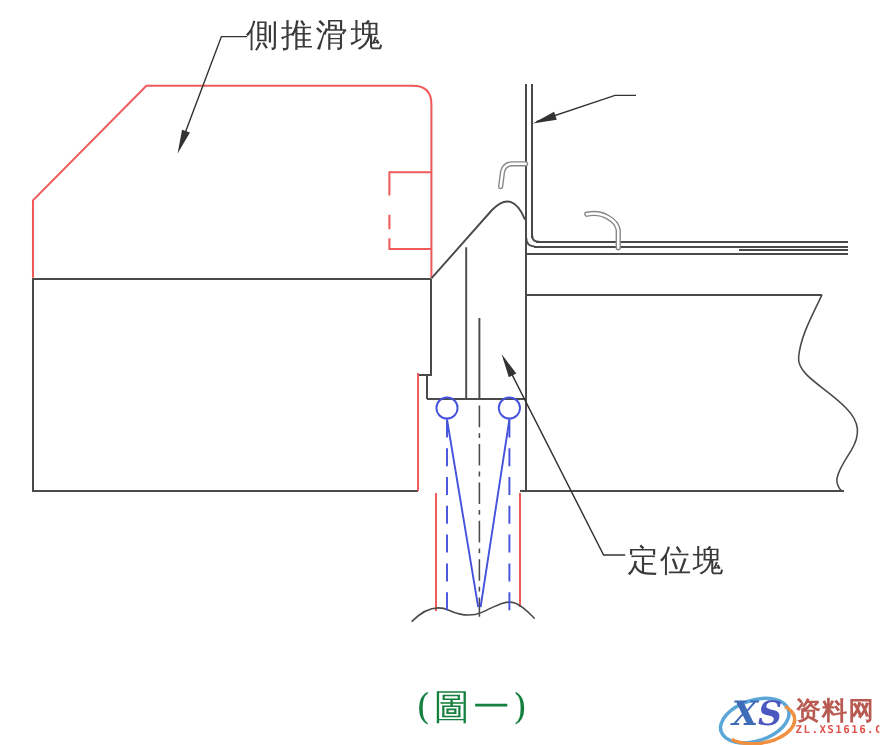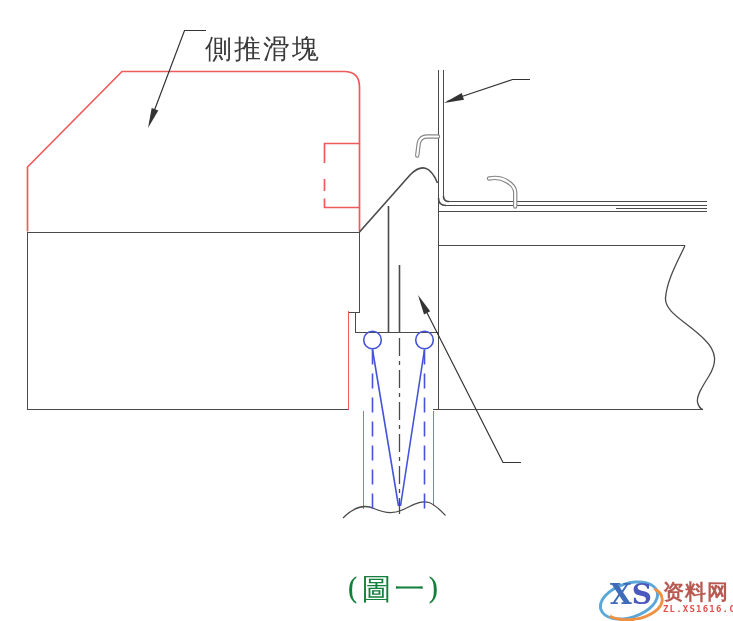--- a/index.html
+++ b/index.html
@@ -11,34 +11,34 @@
   .ln-red{stroke:var(--outline-red,#ef5b5b);fill:none;stroke-width:1.7;}
   .ln-blk{stroke:var(--outline-black,#4a4a4a);fill:none;stroke-width:1.6;}
   .ln-thin{stroke:var(--outline-black,#4a4a4a);fill:none;stroke-width:1.3;}
   .ln-blu{stroke:var(--screw-blue,#4553dc);fill:none;stroke-width:1.6;}
   .ln-lead{stroke:var(--leader-black,#333);fill:none;stroke-width:1.2;}
   .arrowhead{fill:var(--leader-black,#222);stroke:none;}
   .hook-outer{stroke:#878787;fill:none;stroke-width:4.4;stroke-linecap:round;stroke-linejoin:round;}
   .hook-inner{stroke:#ffffff;fill:none;stroke-width:2.1;stroke-linecap:round;stroke-linejoin:round;}
   .crisp{shape-rendering:crispEdges;}
 
-  .diagram-label{position:absolute;color:var(--label-text,#3a3a3a);white-space:nowrap;margin-top:20px;}
+  .diagram-label{position:absolute;color:var(--label-text,#3a3a3a);white-space:nowrap;}
   .lbl-slider{left:205px;top:11px;font-size:27px;letter-spacing:2px;}
   .lbl-material{left:532px;top:65px;font-size:26px;letter-spacing:1px;}
   .lbl-locator{left:523px;top:450px;font-size:26px;letter-spacing:1px;}
   .caption{position:absolute;left:0;top:569px;width:733px;text-align:center;
            font-size:30px;color:#15803d;letter-spacing:3px;font-family:"DejaVu Serif","Liberation Serif",serif;margin-left:28px;}
 
   
   .watermark{position:absolute;left:597px;top:575px;width:134px;height:46px;}
   .wm-ellipse{position:absolute;border-radius:50%;}
   .wm-ellipse.blue{left:1px;top:7px;width:56px;height:31px;border:3px solid var(--ellipse-blue,#5aa7d8);transform:rotate(-18deg);}
   .wm-ellipse.orange{left:3px;top:9px;width:58px;height:31px;border:3px solid transparent;
       border-bottom-color:var(--ellipse-orange,#f09040);border-right-color:var(--ellipse-orange,#f09040);transform:rotate(-8deg);}
-  .wm-xs{position:absolute;left:13px;top:3px;font-size:28px;font-weight:bold;
+  .wm-xs{position:absolute;left:13px;top:3px;font-size:28px;font-style:italic;font-weight:bold;
       font-family:"DejaVu Serif","Liberation Serif",serif;}
   .wm-xs .x{color:var(--logo-x,#3e6cb8);}
   .wm-xs .s{color:var(--logo-s,#4a58c0);}
   .wm-right{position:absolute;left:66px;top:5px;}
   .wm-name{font-size:21px;font-weight:bold;color:var(--site-name-red,#b85a52);letter-spacing:1px;line-height:24px;}
   .wm-url{font-size:9px;font-weight:bold;color:var(--site-url-red,#e0514a);letter-spacing:1.2px;
       font-family:"DejaVu Sans Mono","Liberation Mono",monospace;}
 </style>
 </head>
 <body>
@@ -109,20 +109,21 @@
       <path class="ln-lead" d="M530,79.5 H512.5 L447,101.5"></path>
       <polygon class="arrowhead" points="444,103 461.7,93.1 464,99.7"></polygon>
     </g>
     <g>
       <path class="ln-lead" d="M521,462.5 H503 L420,299"></path>
       <polygon class="arrowhead" points="418,295 430.2,311.2 424,314.4"></polygon>
     </g>
   </svg>
 
   <div class="diagram-label lbl-slider">側推滑塊</div>
+  <div class="diagram-label lbl-locator">定位塊</div>
   <div class="caption">(圖一)</div>
 
   <div class="watermark">
     <div class="wm-ellipse blue"></div>
     <div class="wm-ellipse orange"></div>
     <div class="wm-xs"><span class="x">X</span><span class="s">S</span></div>
     <div class="wm-right">
       <div class="wm-name">资料网</div>
       <div class="wm-url">ZL.XS1616.COM</div>
     </div>

